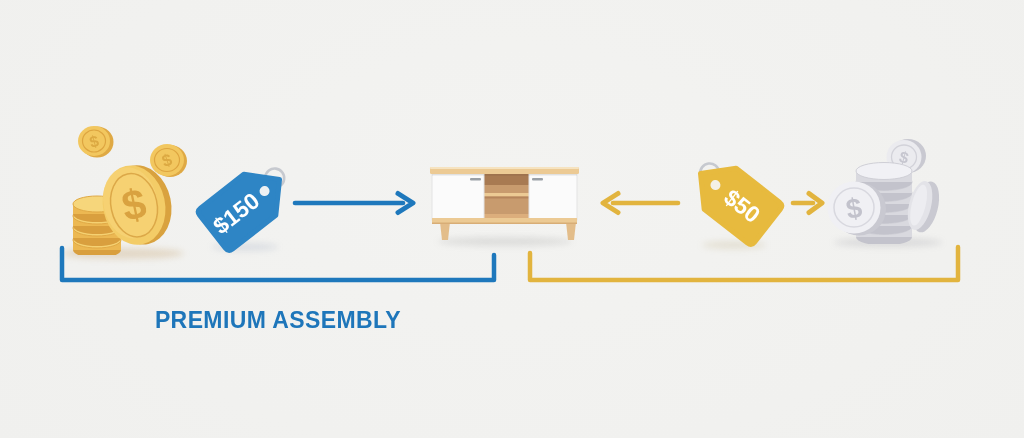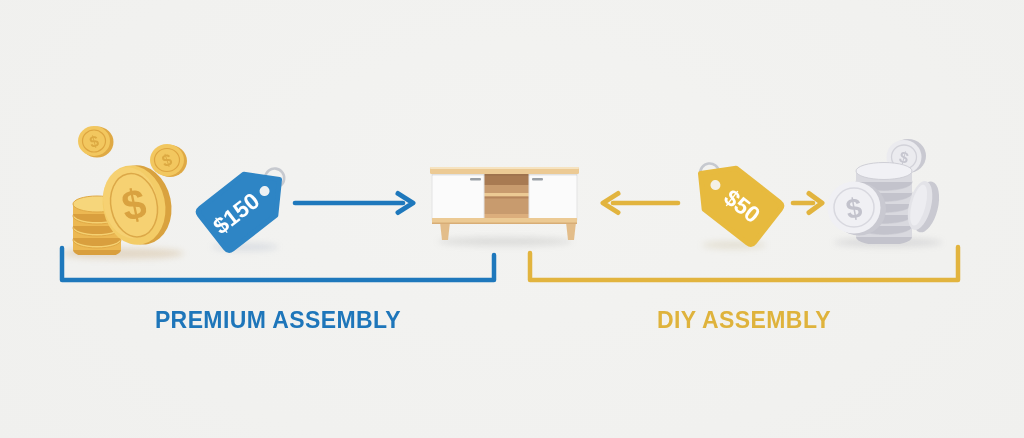--- a/index.html
+++ b/index.html
@@ -192,15 +192,14 @@
       <path d="M793,203 H813" stroke="#e2b43e" stroke-width="4.6" stroke-linecap="round" fill="none"></path>
       <path d="M809,193.5 L822,203 L809,212.5" stroke="#e2b43e" stroke-width="5" stroke-linecap="round" stroke-linejoin="round" fill="none"></path>
     </g>
 
     <path d="M62,248 V280 H494 V255" stroke="#1e78bc" stroke-width="4.5" fill="none" stroke-linecap="round" stroke-linejoin="round"></path>
 
     <path d="M530,253 V280 H958 V247" stroke="#e2b43e" stroke-width="4.5" fill="none" stroke-linecap="round" stroke-linejoin="round"></path>
   </svg>
 
   <div id="premium-label" class="section-label">PREMIUM ASSEMBLY</div>
-  <div id="diy-label" class="section-label">DIY ASSEMBLY</div>
 
 </div>
 
 </body></html>

